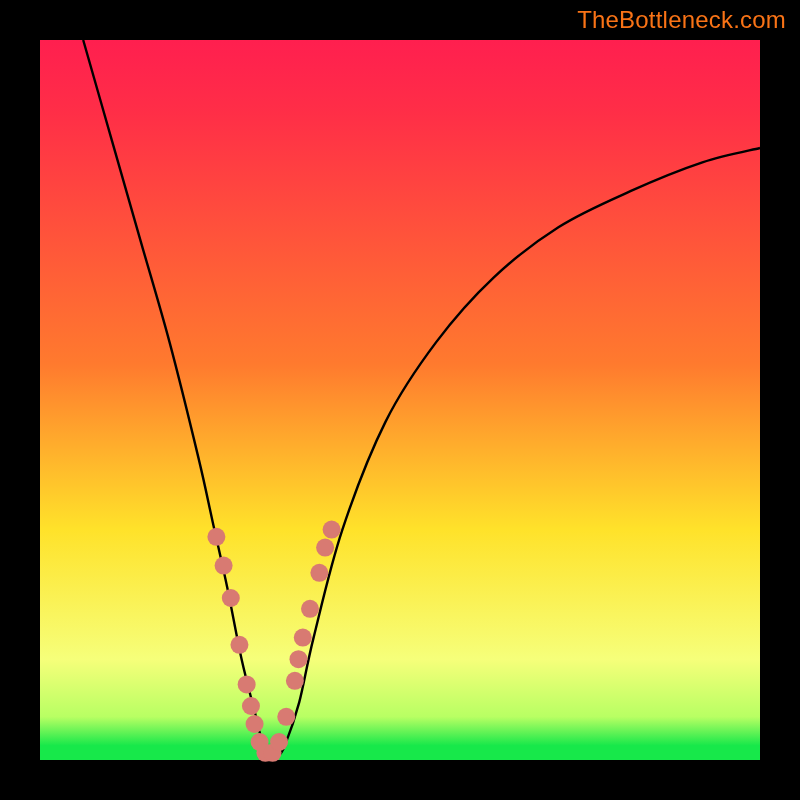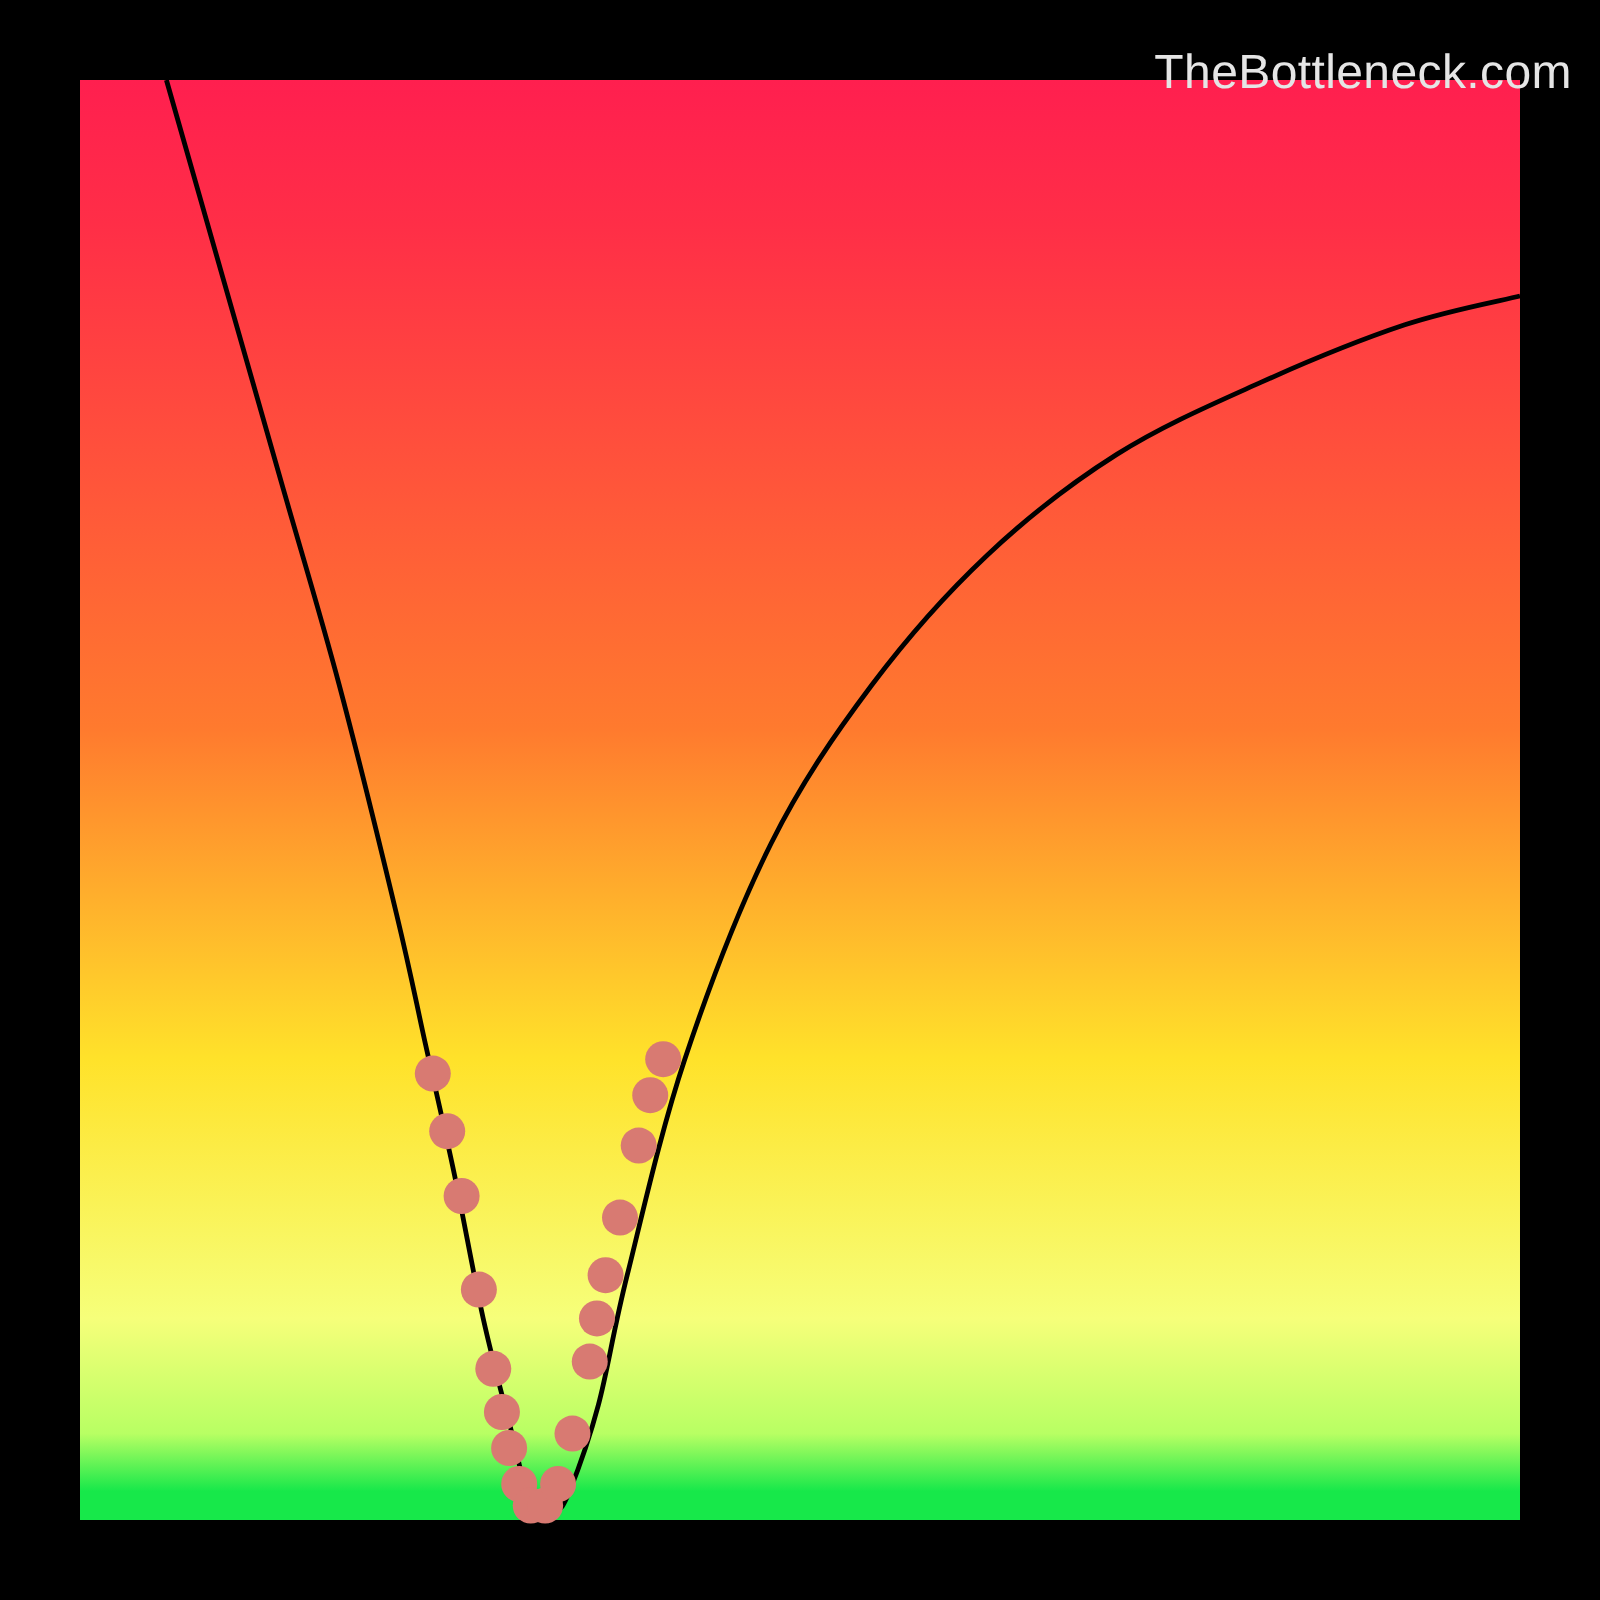--- a/index.html
+++ b/index.html
@@ -35,25 +35,24 @@
       var(--c-paleyellow) 86%,
       var(--c-limepale) 94%,
       var(--c-green) 98%,
       var(--c-green) 100%
     );
   }
   .watermark {
     position: absolute;
     top: 6px;
     right: 14px;
-    color: #e5e5e5;
+    color: #f97316;
     font-size: 24px;
     letter-spacing: 0.2px;
     user-select: none;
-    margin-top: 17px;
   }
   svg.curve {
     position: absolute;
     left: 0;
     top: 0;
     width: 720px;
     height: 720px;
     overflow: visible;
   }
   .curve-path {

